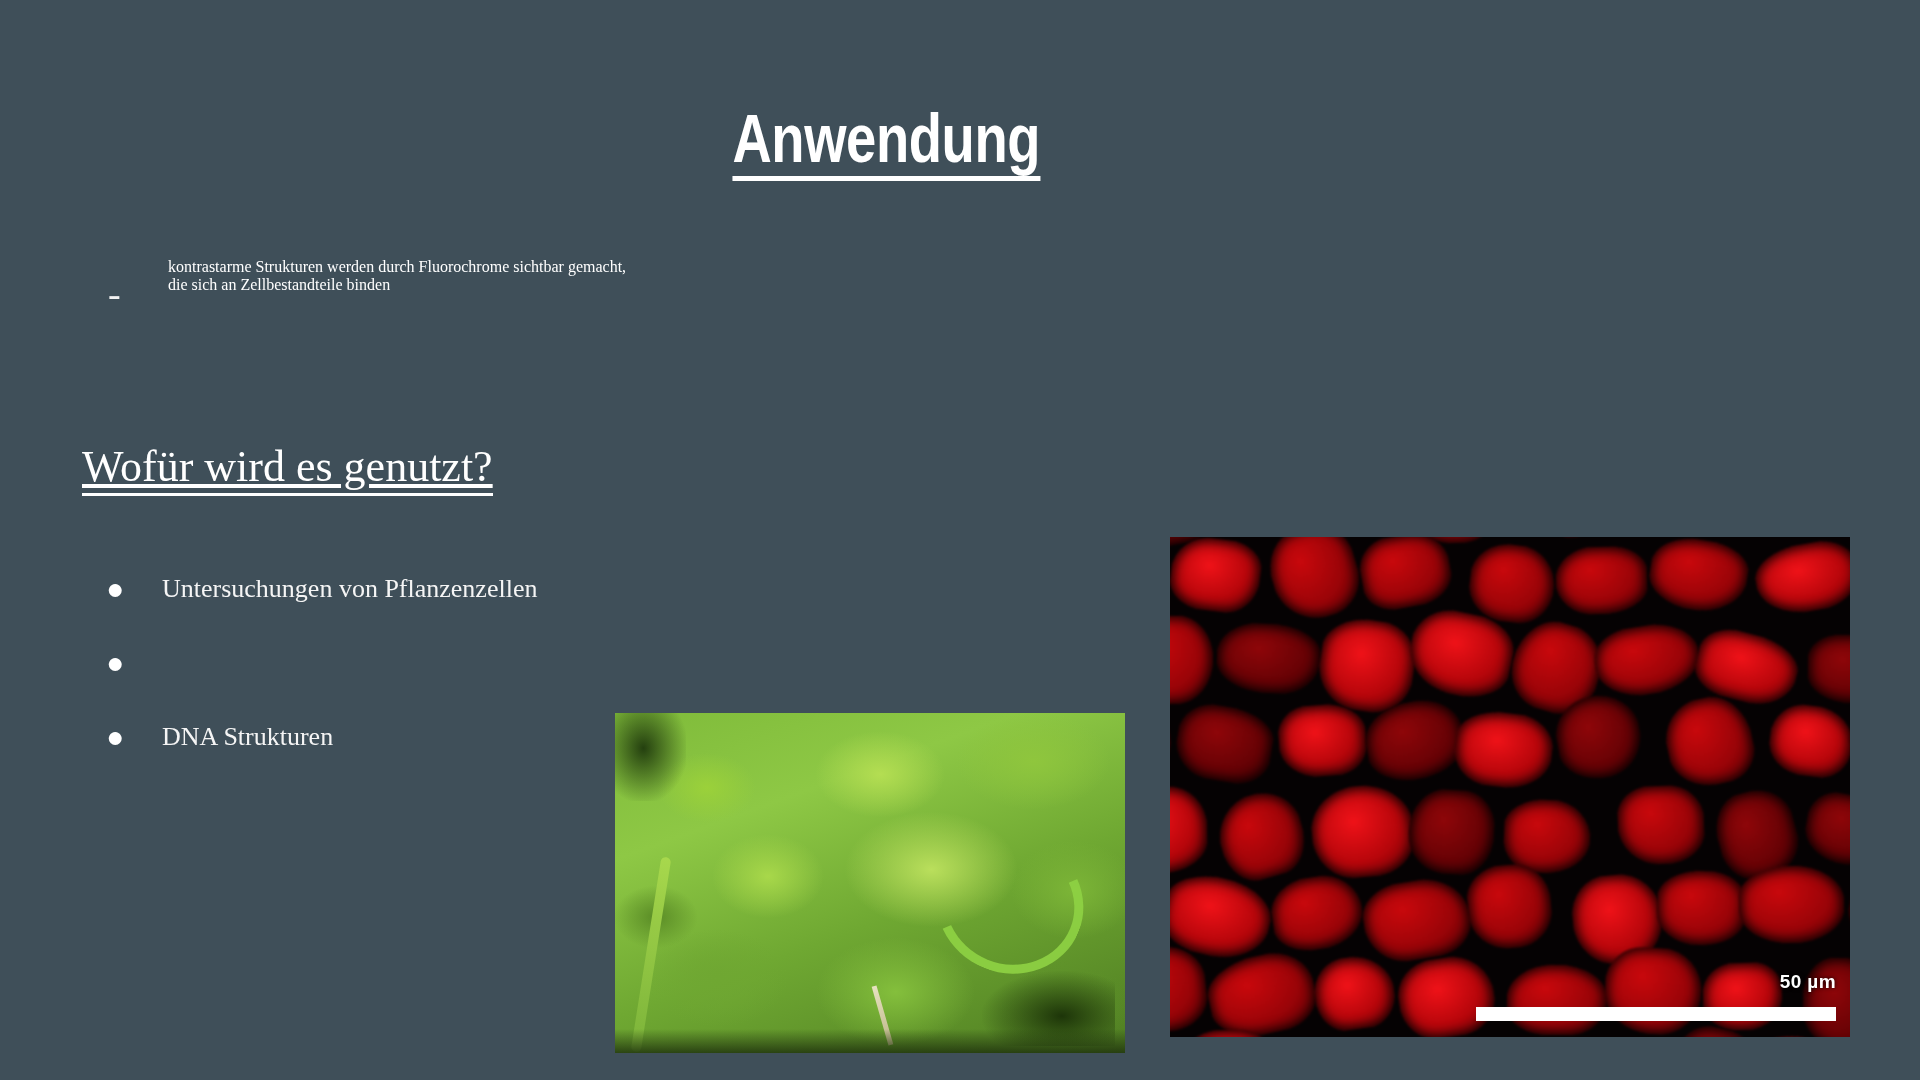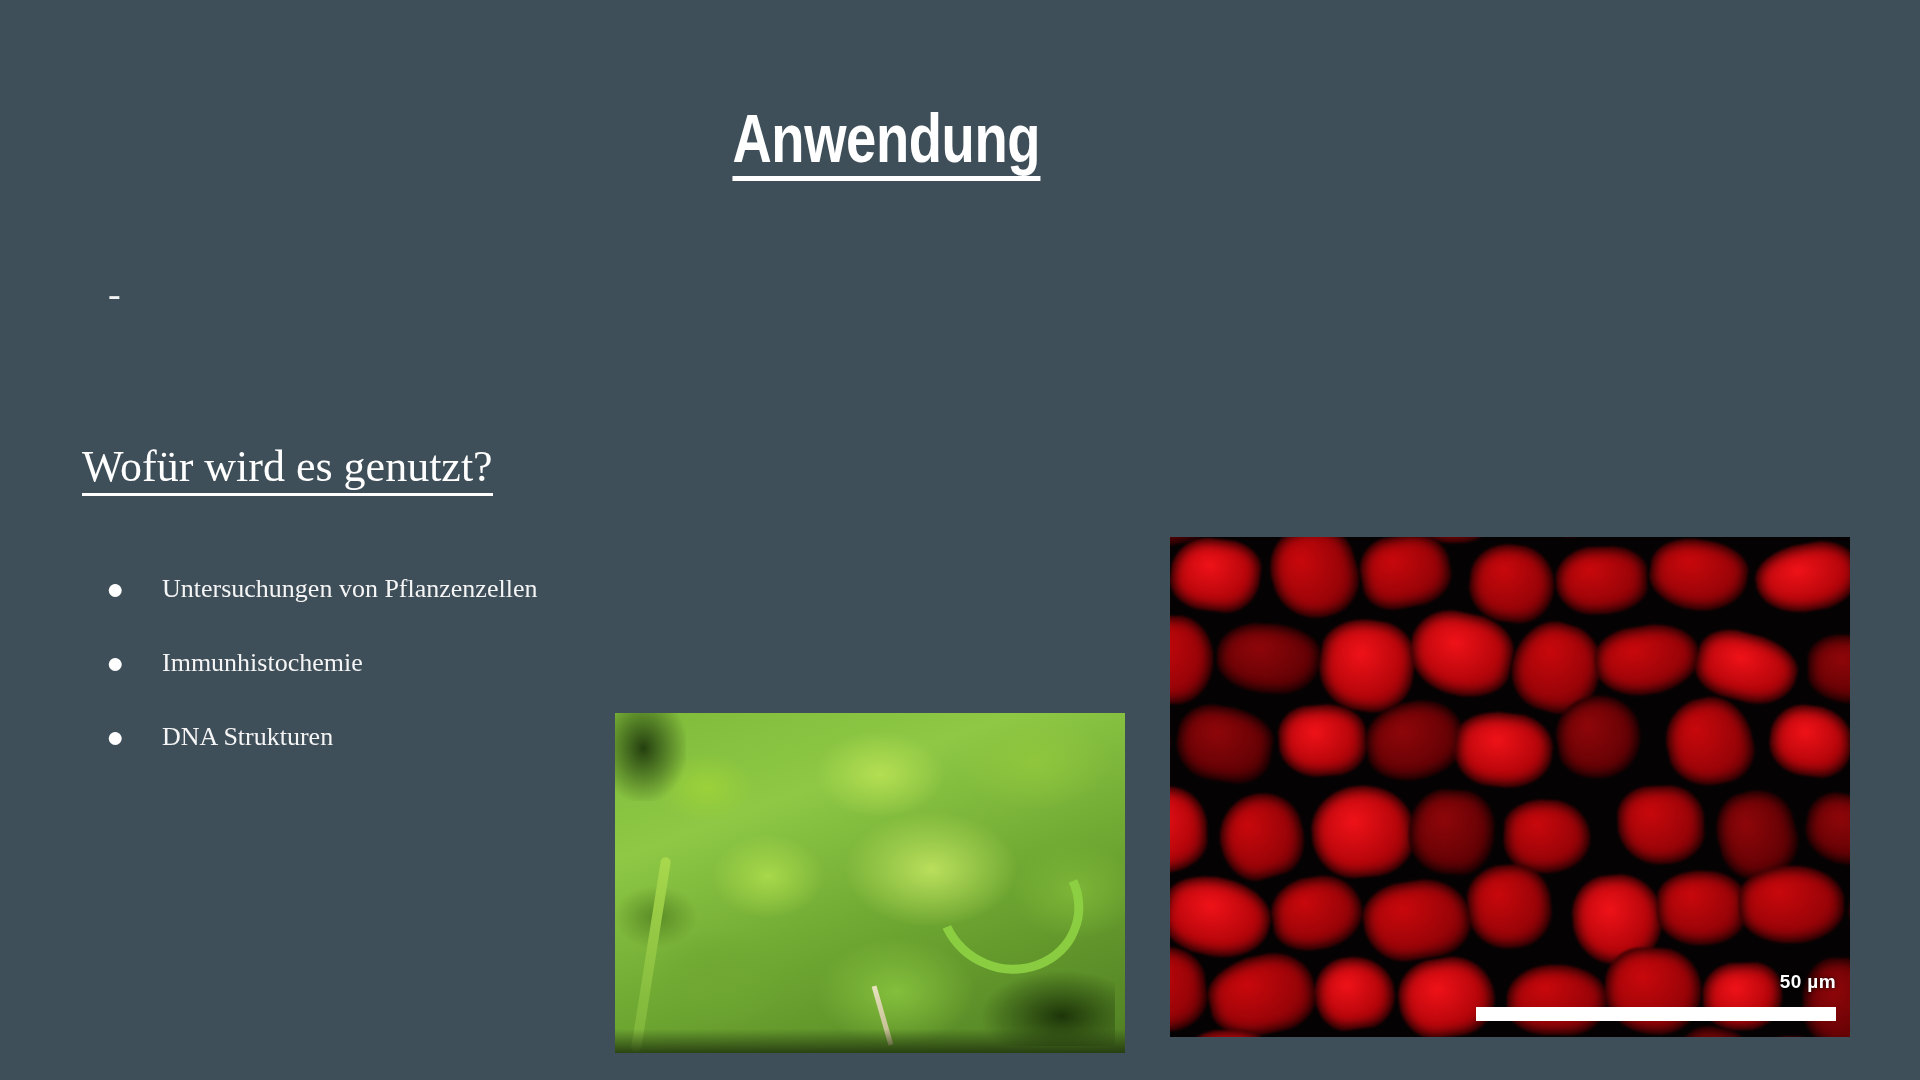--- a/index.html
+++ b/index.html
@@ -64,20 +64,21 @@
   
   .subheading {
     position: absolute;
     top: 443px;
     left: 82px;
     font-size: 44px;
     line-height: 1.1;
     color: #ffffff;
     border-bottom: 3px solid #ffffff;
     padding-bottom: 2px;
+    text-decoration: underline;
   }
 
   
   .bullet-list {
     position: absolute;
     top: 560px;
     left: 92px;
     width: 960px;
     margin: 0;
     padding: 0;
@@ -221,32 +222,35 @@
 <body>
 
 <div class="slide">
 
   <div class="title-wrap">
     <span class="slide-title">Anwendung</span>
   </div>
 
   <div class="dash-block">
     <span class="dash-marker">-</span>
+    <div>
+      <div>kontrastarme Strukturen werden durch Fluorochrome sichtbar gemacht,</div>
+      <div>die sich an Zellbestandteile binden</div>
+    </div>
   </div>
 
   <div class="subheading">Wofür wird es genutzt?</div>
 
   <ul class="bullet-list">
     <li class="bullet-item">
       <span class="bullet-dot">●</span>
       <span class="bullet-text">Untersuchungen von Pflanzenzellen</span>
     </li>
     <li class="bullet-item">
       <span class="bullet-dot">●</span>
-      <span class="bullet-text">Immunhistochemie</span>
     </li>
     <li class="bullet-item">
       <span class="bullet-dot">●</span>
       <span class="bullet-text">DNA Strukturen</span>
     </li>
   </ul>
 
   <div class="img-frame" id="moss-photo">
     <div class="moss-dark-a"></div>
     <div class="moss-dark-b"></div>

